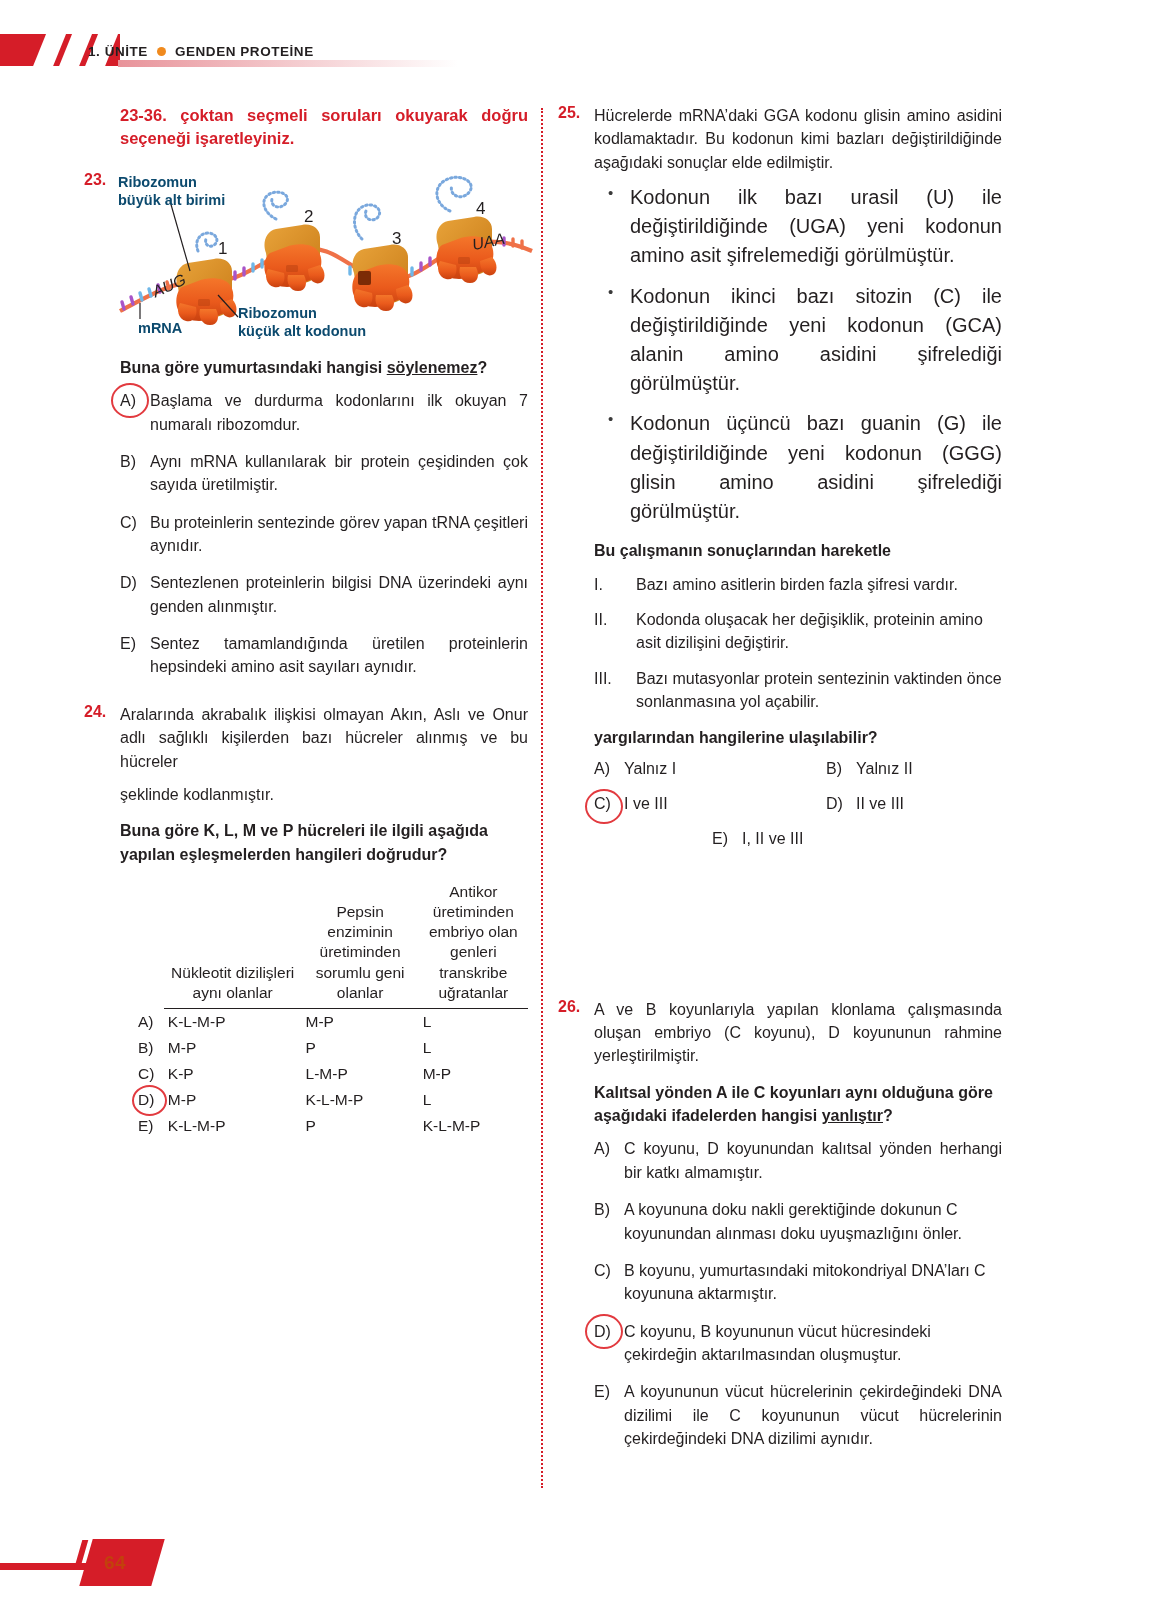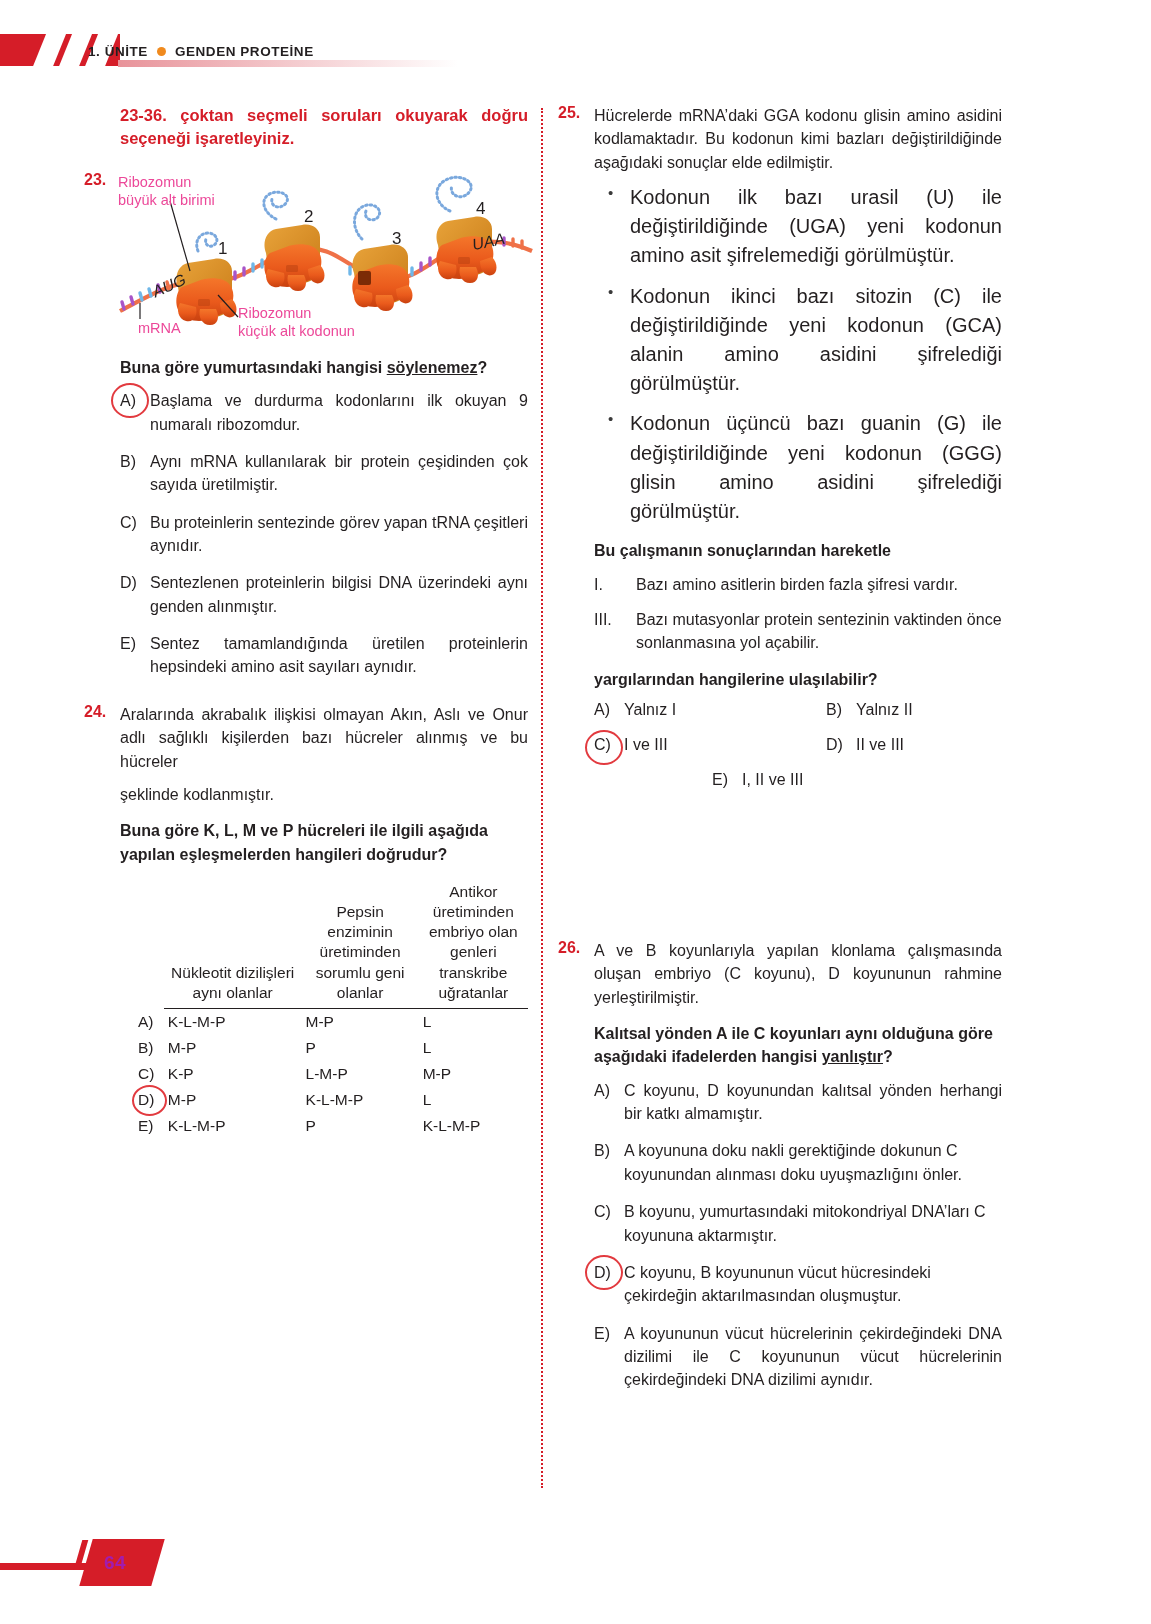--- a/index.html
+++ b/index.html
@@ -161,39 +161,39 @@
     border:2.2px solid #e23a3f; border-radius:50%;
   }
 
   
   .figure {
     position:relative; margin-left:30px; margin-top:8px;
     width:420px; height:172px;
   }
   .fig-lbl {
     position:absolute; font-size:14.5px; line-height:1.25;
-    color:#ec4899; white-space:nowrap;
+    color:#0c4a6e; white-space:nowrap;font-weight:bold;
   }
   .fig-codon { position:absolute; font-size:16px; font-style:italic; }
   .fig-num { position:absolute; font-size:17px; }
 
   
   .footer { position:absolute; left:0; bottom:30px; width:420px; height:62px; }
   .foot-line {
     position:absolute; left:0; bottom:24px; width:104px; height:7px;
     background:#d51d28;
   }
   .foot-tag {
     position:absolute; left:86px; bottom:8px;
     width:72px; height:47px; background:#d51d28;
     transform:skewX(-16deg);
   }
   .foot-num {
     position:absolute; left:104px; bottom:20px;
-    color:#a21caf; font-weight:bold; font-size:19px;
+    color:#c2410c; font-weight:bold; font-size:19px;
     letter-spacing:.5px;
   }
   .foot-hook {
     position:absolute; left:78px; bottom:24px; width:22px; height:30px;
     border-left:6px solid #d51d28; border-bottom:6px solid #d51d28;
     transform:skewX(-16deg);
   }
 </style>
 </head>
 <body>
@@ -331,21 +331,21 @@
       <div class="fig-num" style="left:362px; top:28px;">4</div>
     </div>
 
     <div class="prompt">
       <span>Buna göre yumurtasındaki hangisi </span><span class="u">söylenemez</span><span>?</span>
     </div>
 
     <div class="choices">
       <div class="choice">
         <span class="lbl circled-lbl">A)</span>
-        <span>Başlama ve durdurma kodonlarını ilk okuyan 9 numaralı ribozomdur.</span>
+        <span>Başlama ve durdurma kodonlarını ilk okuyan 7 numaralı ribozomdur.</span>
       </div>
       <div class="choice">
         <span class="lbl">B)</span>
         <span>Aynı mRNA kullanılarak bir protein çeşidinden çok sayıda üretilmiştir.</span>
       </div>
       <div class="choice nojust">
         <span class="lbl">C)</span>
         <span>Bu proteinlerin sentezinde görev yapan tRNA çeşitleri aynıdır.</span>
       </div>
       <div class="choice">
@@ -441,20 +441,24 @@
     </ul>
 
     <div class="prompt">Bu çalışmanın sonuçlarından hareketle</div>
 
     <ol class="rlist">
       <li>
         <span class="rn">I.</span>
         <span>Bazı amino asitlerin birden fazla şifresi vardır.</span>
       </li>
       <li>
+        <span class="rn">II.</span>
+        <span>Kodonda oluşacak her değişiklik, proteinin amino asit dizilişini değiştirir.</span>
+      </li>
+      <li>
         <span class="rn">III.</span>
         <span>Bazı mutasyonlar protein sentezinin vaktinden önce sonlanmasına yol açabilir.</span>
       </li>
     </ol>
 
     <div class="prompt">yargılarından hangilerine ulaşılabilir?</div>
 
     <div class="grid2">
       <div class="cell">
         <span class="lbl">A)</span>

